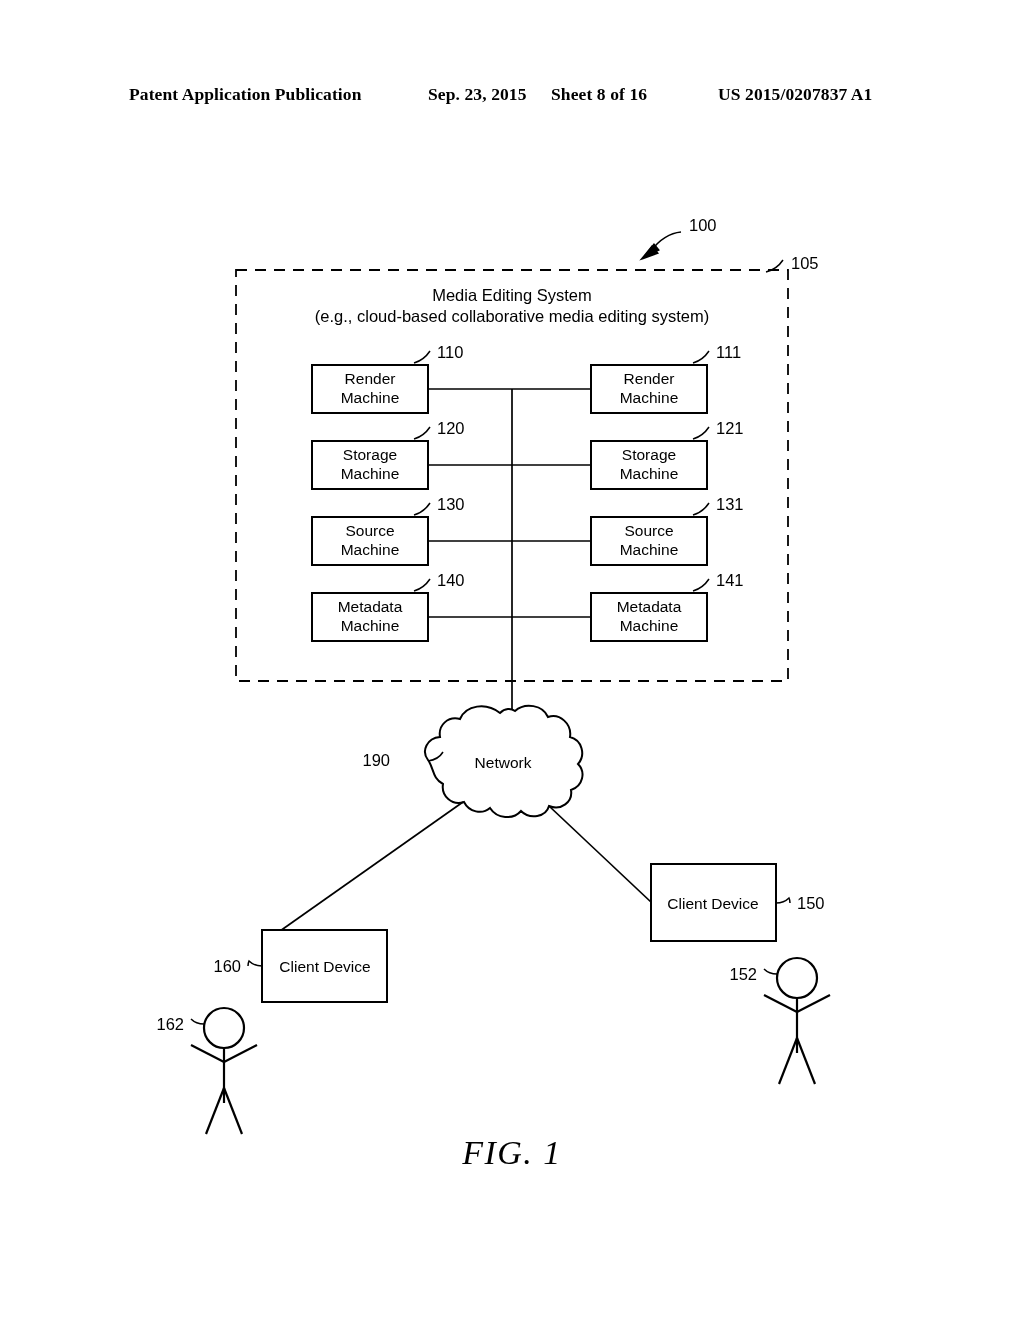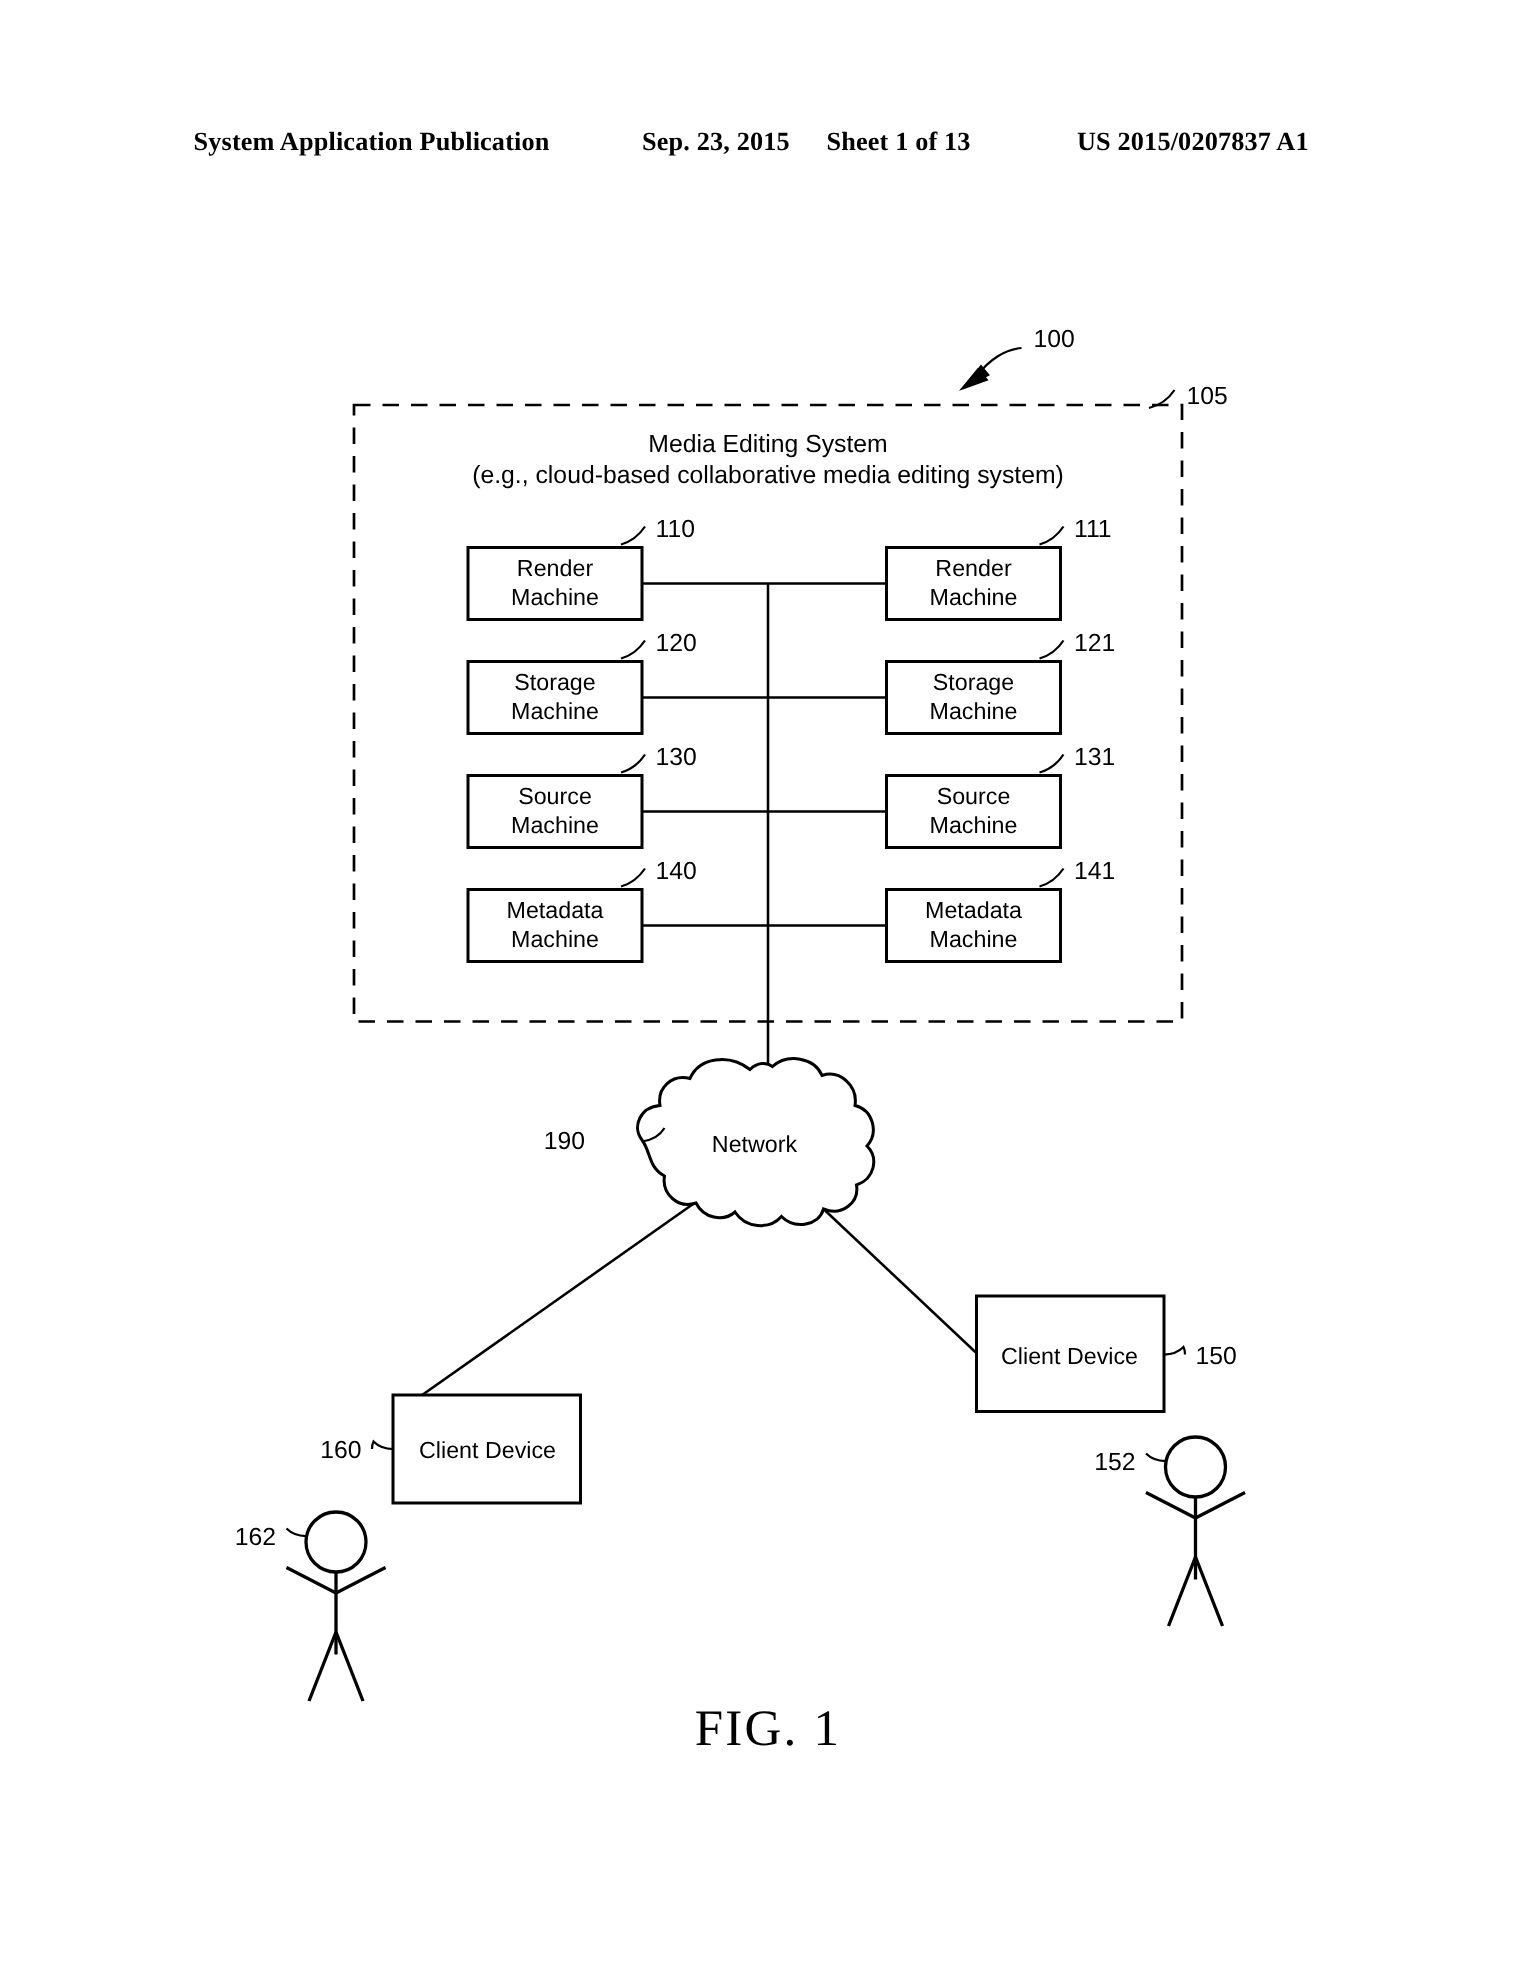--- a/index.html
+++ b/index.html
@@ -100,31 +100,32 @@
   }
 
   
   #figure-caption {
     position: absolute;
     left: 0;
     top: 1134px;
     width: 1024px;
     text-align: center;
     font-family: "Liberation Serif", serif;
+    font-style: italic;
     font-size: 34px;
     letter-spacing: 1.5px;
   }
 </style>
 </head>
 <body>
 
 <div id="page-header">
-  <span class="hdr" id="hdr-pub">System Application Publication</span>
+  <span class="hdr" id="hdr-pub">Patent Application Publication</span>
   <span class="hdr" id="hdr-date">Sep. 23, 2015</span>
-  <span class="hdr" id="hdr-sheet">Sheet 1 of 13</span>
+  <span class="hdr" id="hdr-sheet">Sheet 8 of 16</span>
   <span class="hdr" id="hdr-num">US 2015/0207837 A1</span>
 </div>
 
 <div id="figure-canvas">
 <svg width="1024" height="1320" viewBox="0 0 1024 1320" xmlns="http://www.w3.org/2000/svg">
 
   <g>
     <path class="leader" d="M 681 232 C 670 233 659 240 652 250"></path>
     <path d="M 643 258 L 659 250 L 654 244 Z" fill="#000000" stroke="#000000" stroke-width="1.2"></path>
     <path d="M 643 258 L 657 253 L 652 247 Z" fill="#000000" stroke="#000000" stroke-width="2.4" stroke-linejoin="miter"></path>

